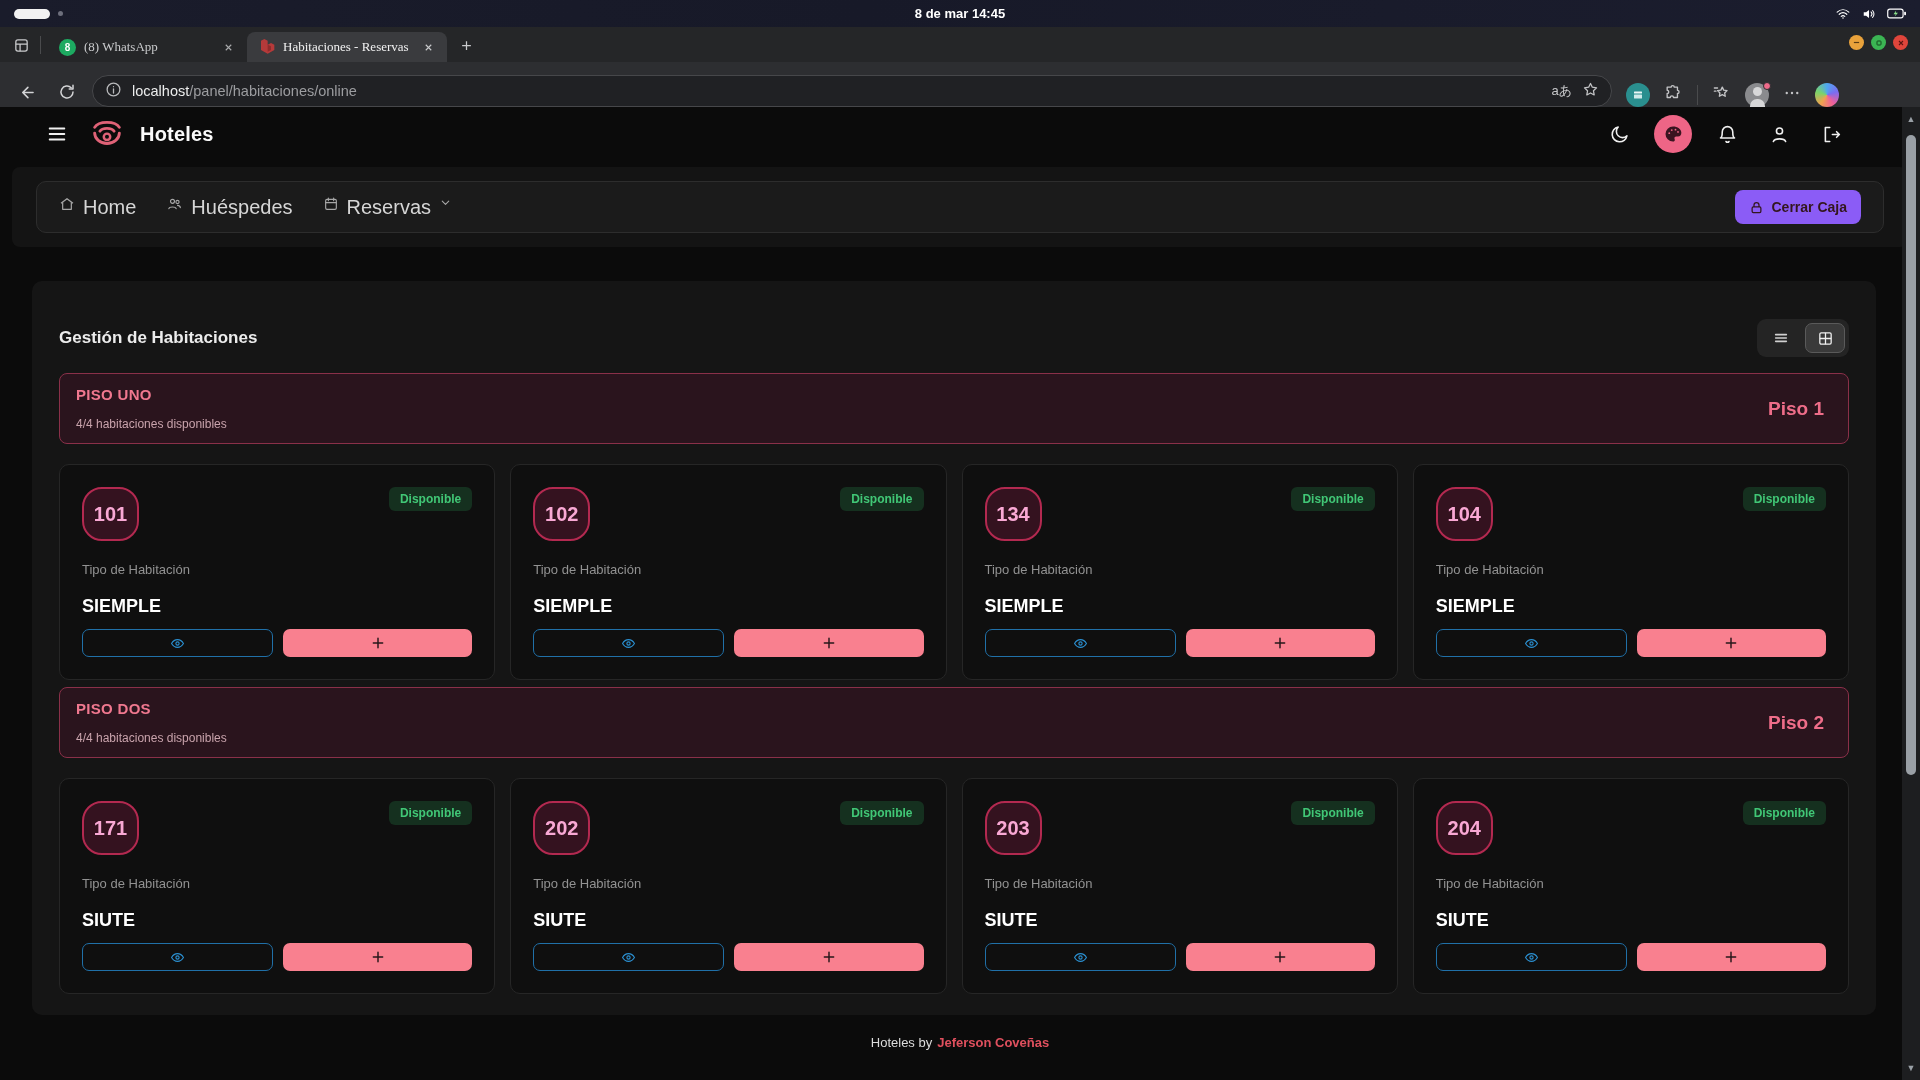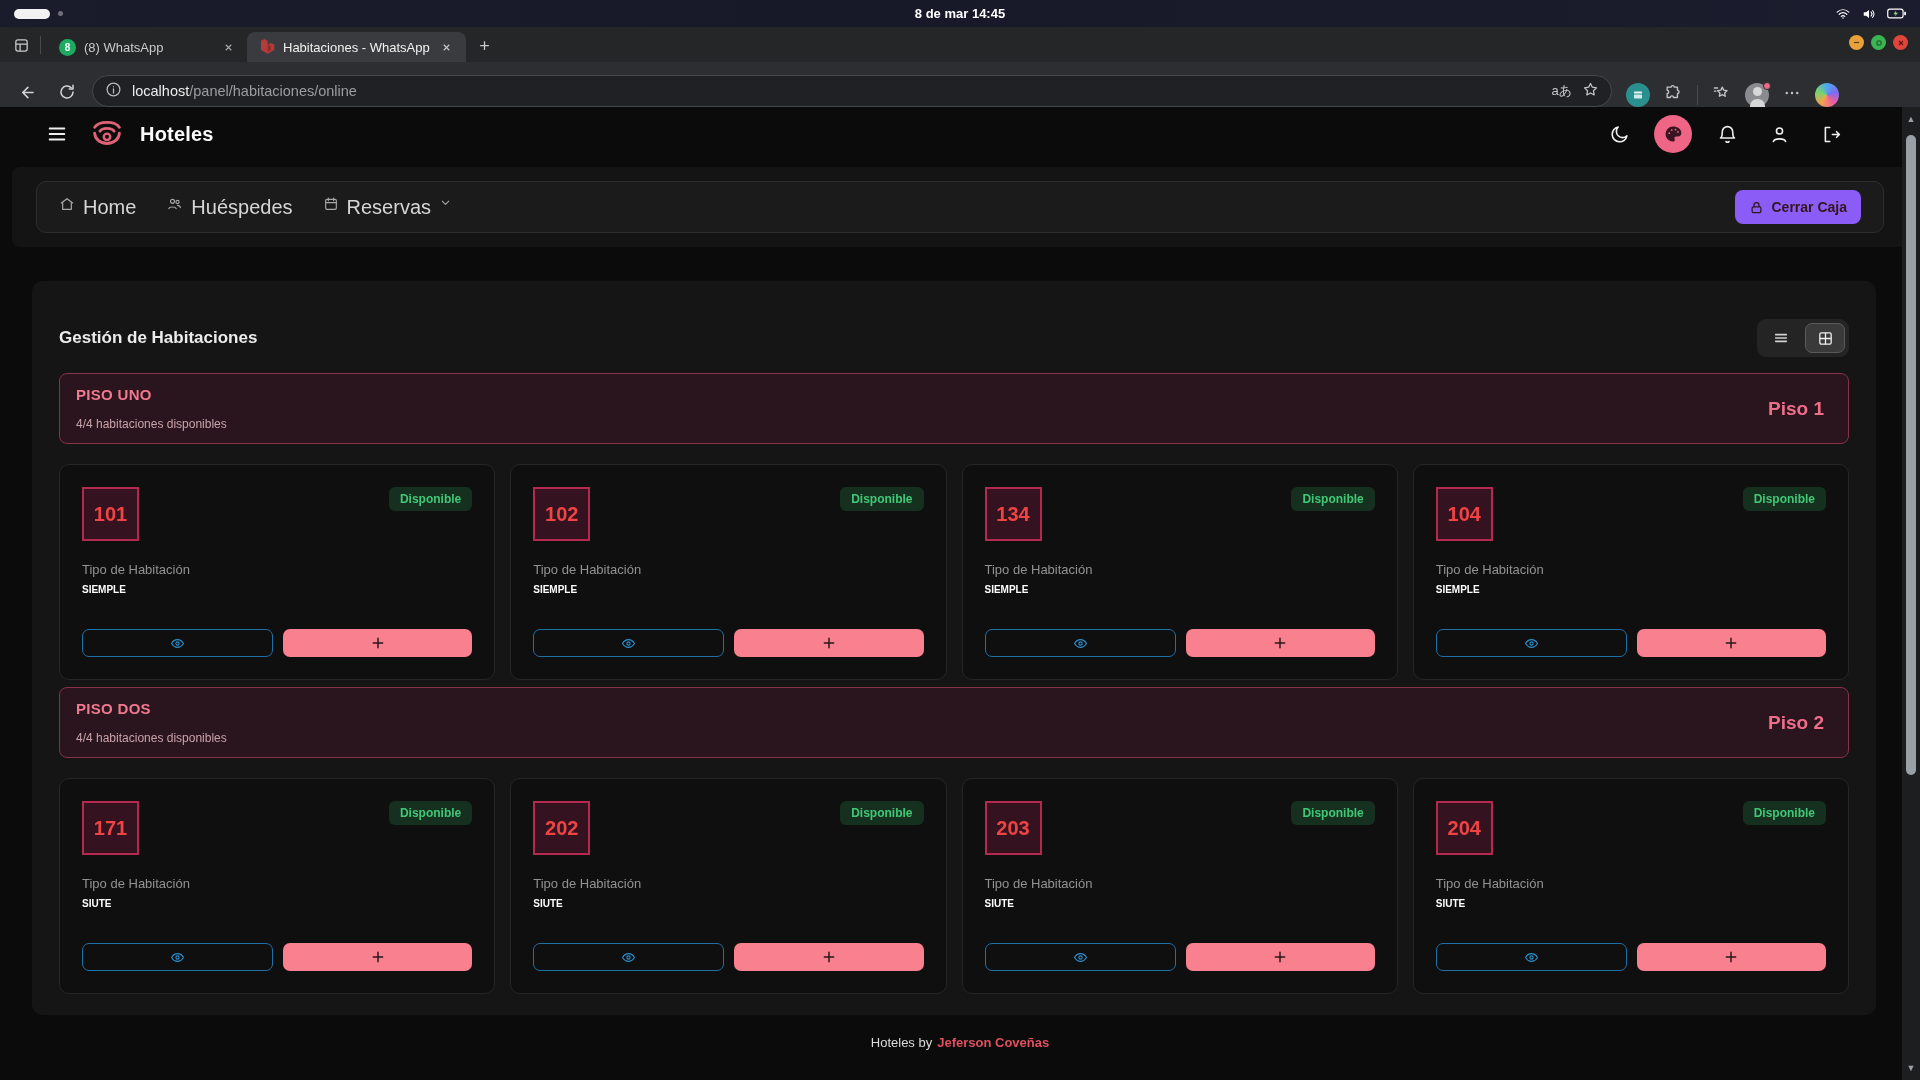--- a/index.html
+++ b/index.html
@@ -17,21 +17,21 @@
   .sys-right { display:flex; align-items:center; gap:10px; }
   .sys-right svg { display:block; }
 
   
   .tabbar { height:35px; background:#252628; display:flex; align-items:flex-end; padding:0 8px; position:relative; }
   .tab-overview { width:26px; height:26px; margin-bottom:4px; display:flex; align-items:center; justify-content:center; border-radius:6px; }
   .tab-sep { width:1px; height:18px; background:#4a4b4d; margin:0 6px 8px 6px; }
   .tab { height:30px; display:flex; align-items:center; gap:8px; padding:0 10px 0 12px; font-size:13px; color:#c9cacc;
          border-radius:8px 8px 0 0; max-width:240px; min-width:200px; }
   .tab.active { background:#3a3b3e; color:#f1f1f1; }
-  .tab .tab-label { flex:1; white-space:nowrap; overflow:hidden; text-overflow:ellipsis; }
+  .tab .tab-label { flex:1; white-space:nowrap; overflow:hidden; text-overflow:ellipsis;font-family:Liberation Serif, serif; }
   .tab-close { width:18px; height:18px; border-radius:4px; display:flex; align-items:center; justify-content:center; }
   .favicon-wa { width:17px; height:17px; border-radius:50%; background:#1daa61; color:#fff; font-size:10px; font-weight:bold;
                 display:flex; align-items:center; justify-content:center; flex:0 0 auto; }
   .newtab-btn { width:26px; height:26px; margin:0 0 4px 6px; display:flex; align-items:center; justify-content:center; border-radius:6px; }
   .win-controls { position:absolute; right:12px; top:8px; display:flex; gap:7px; }
   .win-btn { width:15px; height:15px; border-radius:50%; display:flex; align-items:center; justify-content:center; }
   .win-min { background:#e9a23b; } .win-max { background:#3bb553; } .win-close { background:#e0453b; }
   .win-btn svg { display:block; }
 
   
@@ -81,25 +81,25 @@
   .floor-banner { background:#2a141d; border:1px solid #8a3049; border-radius:8px; padding:12px 24px 12px 16px;
                   display:flex; align-items:center; justify-content:space-between; margin-bottom:20px; }
   .floor-title { font-size:15px; font-weight:bold; color:#f0788f; letter-spacing:.3px; }
   .floor-sub { font-size:12px; color:#c9a3ac; margin-top:14px; }
   .floor-tag { font-size:19px; font-weight:bold; color:#ee6d89; align-self:center; }
 
   .cards-grid { display:grid; grid-template-columns:repeat(4,1fr); gap:15px; margin-bottom:7px; }
   .room-card { background:#0f0f0f; border:1px solid #262626; border-radius:10px; padding:22px; height:216px;
                display:flex; flex-direction:column; }
   .card-top { display:flex; align-items:flex-start; justify-content:space-between; }
-  .room-number { width:57px; height:54px; background:#34121f; border:2px solid #b32950; border-radius:0;
-                 display:flex; align-items:center; justify-content:center; font-size:20px; font-weight:bold; color:#ef4444; }
+  .room-number { width:57px; height:54px; background:#34121f; border:2px solid #b32950; border-radius:20px;
+                 display:flex; align-items:center; justify-content:center; font-size:20px; font-weight:bold; color:#f9a8d4; }
   .status-badge { background:#15301f; color:#41c776; font-size:12px; font-weight:bold; padding:5px 11px; border-radius:6px; }
   .room-type-label { margin-top:21px; font-size:13px; color:#929292; }
-  .room-type { margin-top:7px; font-size:10px; font-weight:bold; color:#fff; }
+  .room-type { margin-top:19px; font-size:18px; font-weight:bold; color:#fff; }
   .card-actions { margin-top:auto; display:flex; gap:10px; }
   .view-btn { flex:1; height:28px; background:transparent; border:1px solid #2070a8; border-radius:7px;
               display:flex; align-items:center; justify-content:center; }
   .add-btn { flex:1; height:28px; background:#f9808f; border:none; border-radius:7px;
              display:flex; align-items:center; justify-content:center; }
 
   .app-footer { margin-top:20px; text-align:center; font-size:13px; color:#dcdcdc; }
   .footer-author { color:#e0505e; font-weight:bold; text-decoration:none; margin-left:5px; }
 
   
@@ -161,21 +161,21 @@
             <path d="M6 6l12 12M18 6 6 18"></path>
           </svg>
         </span>
     </div>
 
     <div class="tab active">
       <span><svg width="16" height="16" viewBox="0 0 24 24">
             <path d="M3 4l5-2.5L13 4v6l5-2.5L23 10v8l-10 5.5L3 18V4z" fill="#b53a3a"></path>
             <path d="M13 10l5 2.5V18l-5 2.8V10z" fill="#8f2b2b"></path>
           </svg></span>
-      <span class="tab-label">Habitaciones - WhatsApp</span>
+      <span class="tab-label">Habitaciones - Reservas</span>
       <span class="tab-close">
           <svg width="11" height="11" viewBox="0 0 24 24" stroke="#c9cacc" stroke-width="2.4" fill="none">
             <path d="M6 6l12 12M18 6 6 18"></path>
           </svg>
         </span>
     </div>
 
     <div class="newtab-btn">
       <svg width="15" height="15" viewBox="0 0 24 24" stroke="#c9cacc" stroke-width="2" fill="none">
           <path d="M12 5v14M5 12h14"></path>

